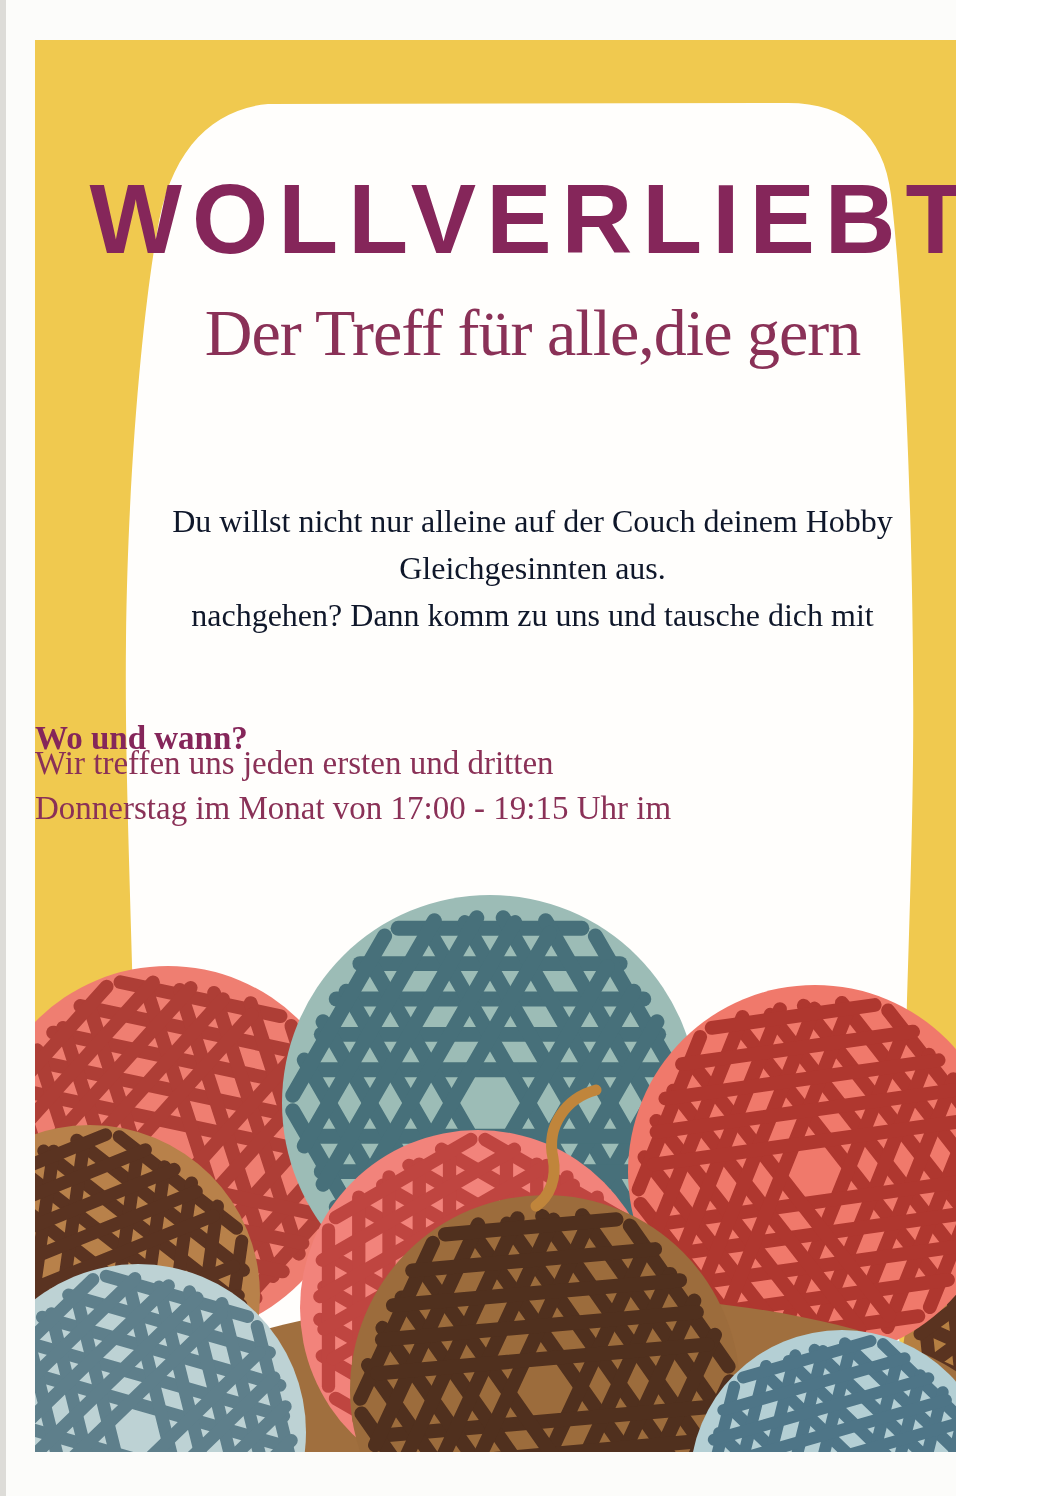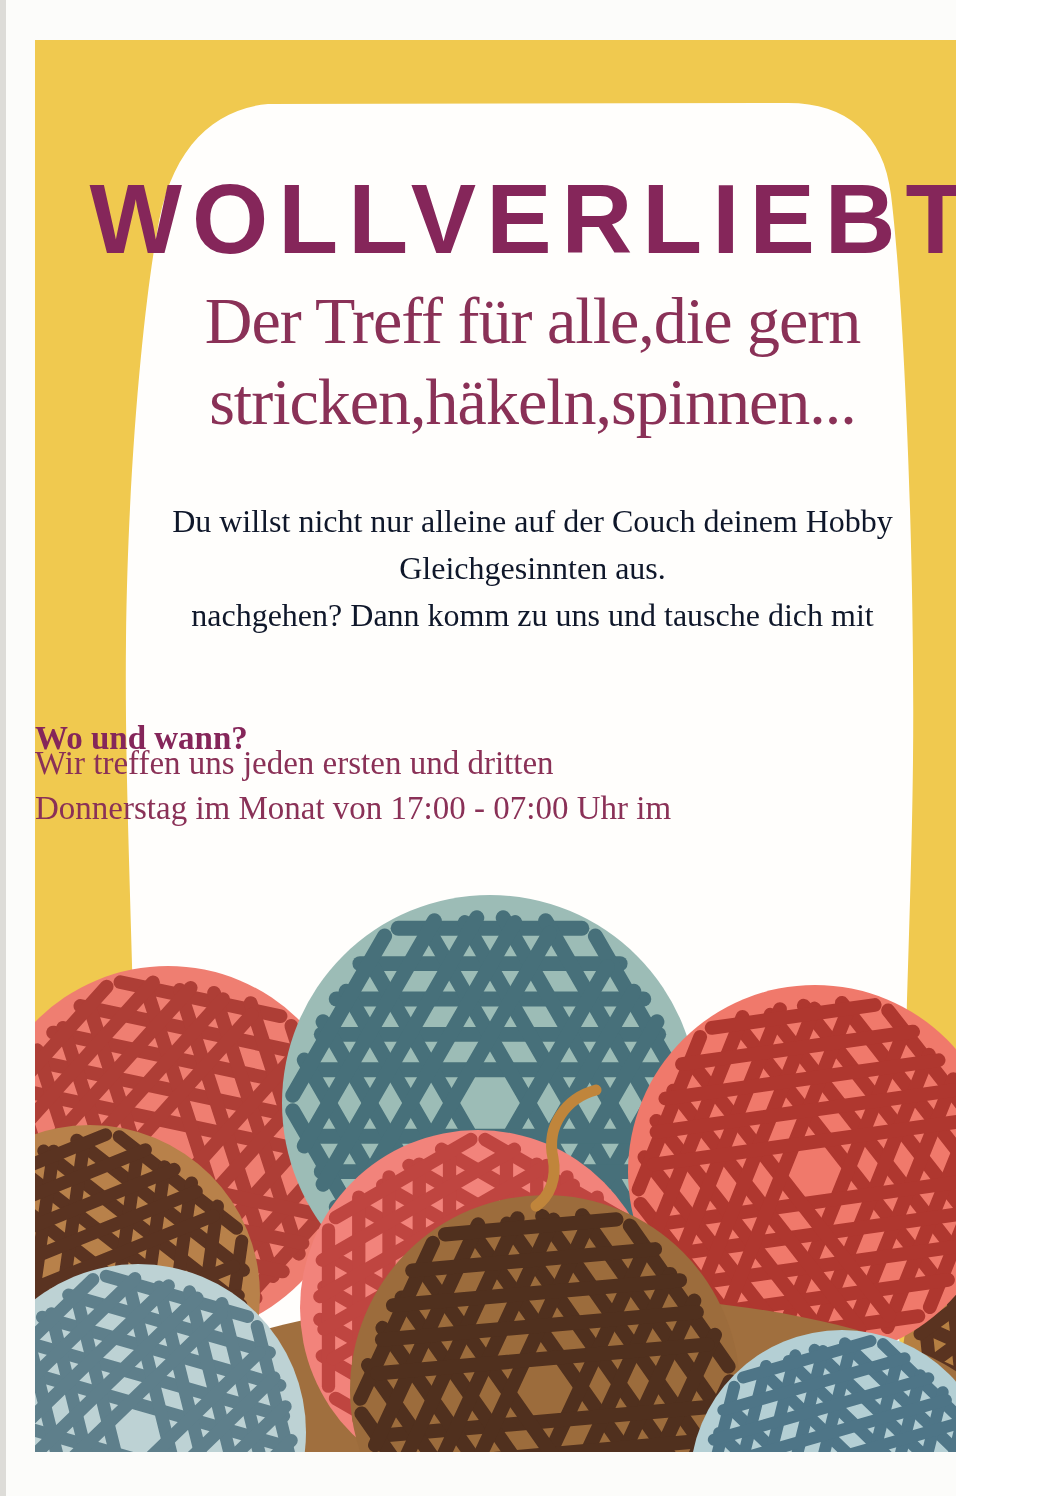--- a/index.html
+++ b/index.html
@@ -29,21 +29,21 @@
     position:absolute;left:0;top:170px;width:100%;
     margin:0;
     font-family:"Liberation Sans", sans-serif;
     font-weight:700;
     font-size:98px;line-height:98px;
     letter-spacing:10px;
     text-align:center;
     white-space:nowrap;
   }
   .subtitle{
-    position:absolute;left:0;top:280px;width:100%;
+    position:absolute;left:0;top:292px;width:100%;
     font-size:66px;line-height:81px;letter-spacing:-1px;
     text-align:center;white-space:nowrap;
   }
   .intro{
     position:absolute;left:0;top:498px;width:100%;
     font-size:32px;line-height:47px;
     text-align:center;white-space:nowrap;
   }
   .where-heading{
     position:absolute;left:0;top:698px;width:100%;
@@ -526,30 +526,29 @@
         </g>
       </g>
     <path id="strand" fill="none" stroke-width="11" stroke-linecap="round" d="M 596 1090 C 566 1098 546 1126 553 1158 C 557 1178 550 1196 536 1206" stroke="#C0853B"></path>
   </svg>
 
   <div class="text-layer">
     <h1 class="poster-title" style="color: rgb(133, 38, 90);">WOLLVERLIEBT</h1>
 
     <div class="subtitle" style="color: rgb(138, 49, 87);">
       <div>Der Treff für alle,die gern</div>
-      <div>stricken,häkeln,spinnen...</div>
     </div>
 
     <div class="intro" style="color: #0f172a;">
       <div>Du willst nicht nur alleine auf der Couch deinem Hobby</div>
       <div>Gleichgesinnten aus.</div>
       <div>nachgehen? Dann komm zu uns und tausche dich mit</div>
     </div>
 
     <div class="where-heading" style="color: rgb(133, 38, 90);">Wo und wann?</div>
 
     <div class="details" style="color: rgb(138, 49, 87);">
       <div>Wir treffen uns jeden ersten und dritten</div>
-      <div>Donnerstag im Monat von 17:00 - 07:00 Uhr im</div>
+      <div>Donnerstag im Monat von 17:00 - 19:15 Uhr im</div>
     </div>
   </div>
 
 </div>
 
 </body></html>

